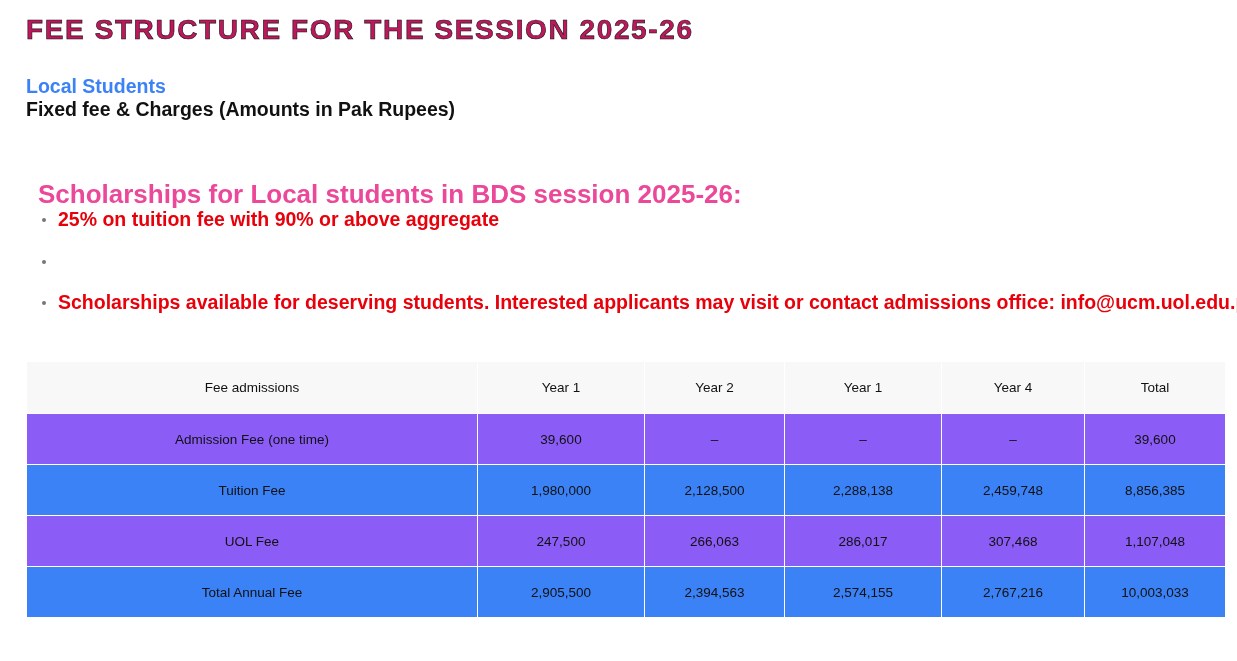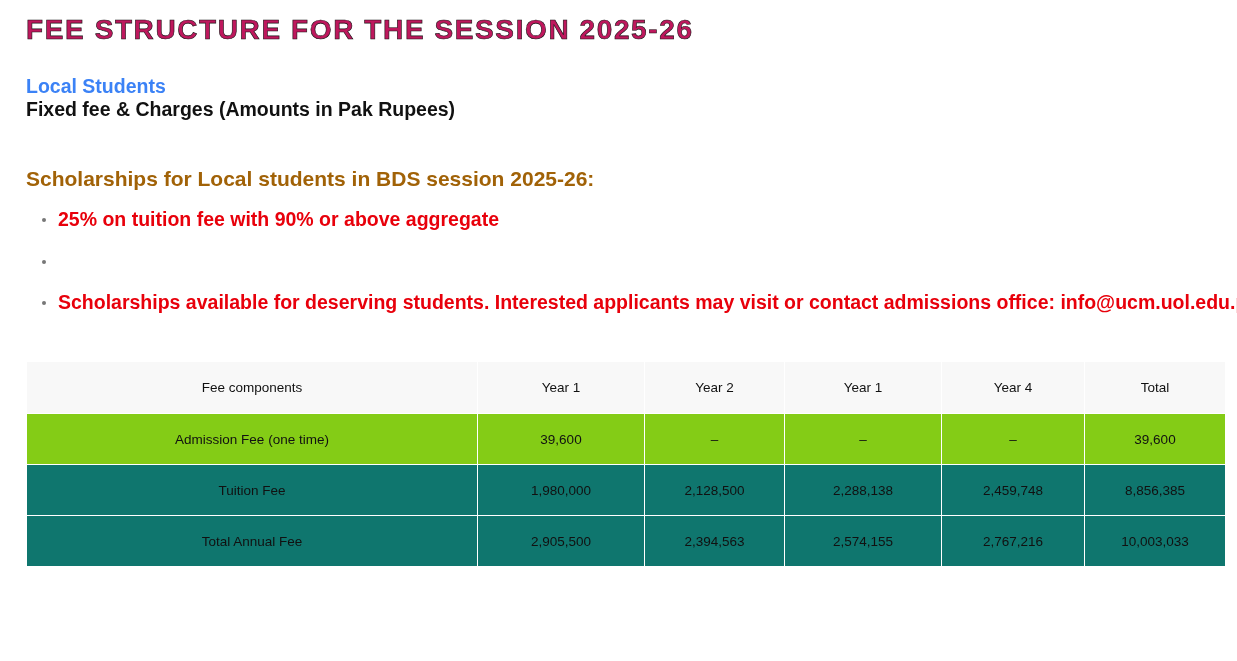--- a/index.html
+++ b/index.html
@@ -47,24 +47,24 @@
       font-weight: bold;
       font-size: 19.5px;
       color: #111111;
       white-space: nowrap;
       text-align: center;
     }
     .scholar-heading {
       position: absolute;
       left: 26px;
       top: 167px;
-      margin: 0;
+      margin: 12px;
       font-weight: bold;
-      font-size: 21px;
-      color: #a16207;
+      font-size: 26px;
+      color: #ec4899;
       white-space: nowrap;
     }
     .scholar-list {
       position: absolute;
       left: 26px;
       top: 206px;
       margin: 0;
       padding: 0;
       list-style: none;
     }
@@ -100,22 +100,22 @@
     }
     .fee-table th, .fee-table td {
       text-align: center;
       vertical-align: middle;
       font-weight: normal;
       border: 1px solid #ffffff;
       padding: 0;
     }
     .fee-table thead tr { height: 52px; background: #f8f8f8; }
     .fee-table tbody tr { height: 51px; }
-    .fee-table tbody tr.odd { background: #84cc16; }
-    .fee-table tbody tr.even { background: #0f766e; }
+    .fee-table tbody tr.odd { background: #8b5cf6; }
+    .fee-table tbody tr.even { background: #3b82f6; }
     col.c0 { width: 451px; }
     col.c1 { width: 167px; }
     col.c2 { width: 140px; }
     col.c3 { width: 157px; }
     col.c4 { width: 143px; }
     col.c5 { width: 141px; }
   </style>
 </head>
 <body>
 
@@ -144,21 +144,21 @@
   <colgroup>
     <col class="c0">
       <col class="c1">
       <col class="c2">
       <col class="c3">
       <col class="c4">
       <col class="c5">
   </colgroup>
   <thead>
     <tr>
-      <th>Fee components</th>
+      <th>Fee admissions</th>
       <th>Year 1</th>
       <th>Year 2</th>
       <th>Year 1</th>
       <th>Year 4</th>
       <th>Total</th>
     </tr>
   </thead>
   <tbody>
     <tr class="odd">
       <td>Admission Fee (one time)</td>
@@ -169,20 +169,28 @@
       <td>39,600</td>
     </tr>
     <tr class="even">
       <td>Tuition Fee</td>
       <td>1,980,000</td>
       <td>2,128,500</td>
       <td>2,288,138</td>
       <td>2,459,748</td>
       <td>8,856,385</td>
     </tr>
+    <tr class="odd">
+      <td>UOL Fee</td>
+      <td>247,500</td>
+      <td>266,063</td>
+      <td>286,017</td>
+      <td>307,468</td>
+      <td>1,107,048</td>
+    </tr>
     <tr class="even">
       <td>Total Annual Fee</td>
       <td>2,905,500</td>
       <td>2,394,563</td>
       <td>2,574,155</td>
       <td>2,767,216</td>
       <td>10,003,033</td>
     </tr>
   </tbody>
 </table>

